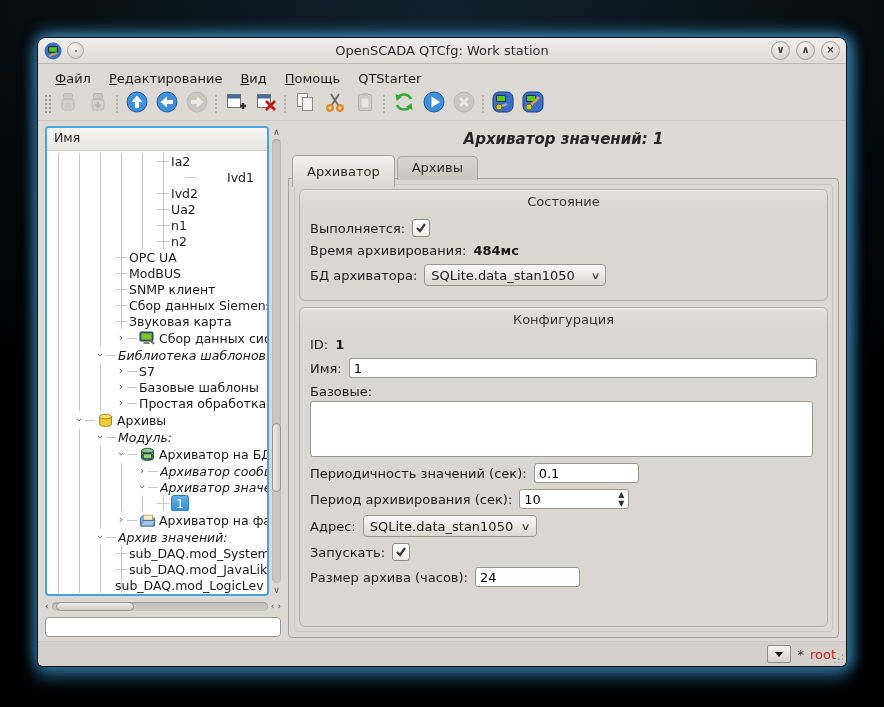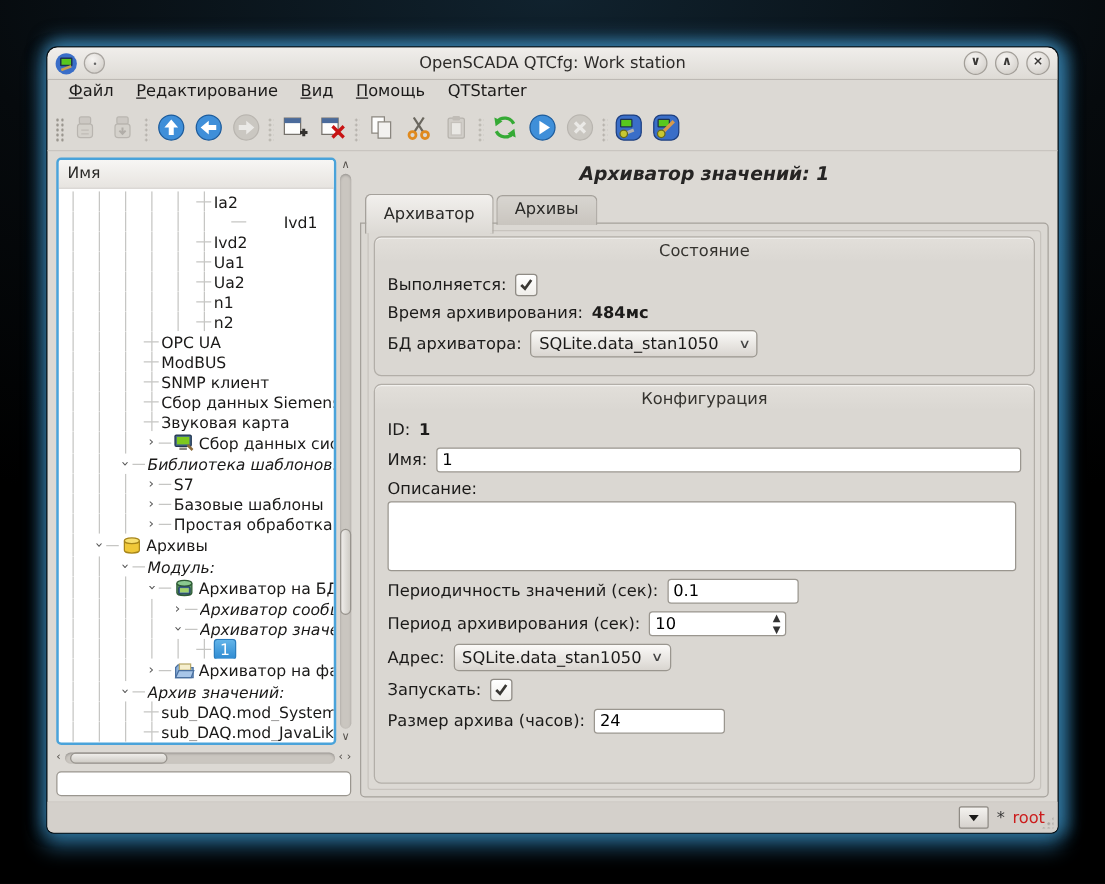--- a/index.html
+++ b/index.html
@@ -24,21 +24,21 @@
     background:radial-gradient(circle at 40% 30%,#f6f4f2,#cdc9c3);
     border:1px solid #a9a5a0;display:flex;align-items:center;justify-content:center;}
   .stickybtn .dot{width:2px;height:2px;background:#666;border-radius:50%;}
   .wtitle{position:absolute;left:0;right:0;text-align:center;font-size:13px;color:#2e2c2a;}
   .winbtns{margin-left:auto;display:flex;gap:6px;z-index:2;}
   .wbtn{width:17px;height:17px;border-radius:50%;
     background:radial-gradient(circle at 40% 30%,#f8f6f4,#ccc8c2);
     border:1px solid #a29e98;color:#3a3836;font-size:10px;line-height:15px;
     text-align:center;font-weight:bold;}
   
-  .menubar{height:24px;flex:none;display:flex;align-items:flex-start;padding:0 8px;font-size:13px;color:#1c1b1a;}
+  .menubar{height:24px;flex:none;display:flex;align-items:flex-end;padding:0 8px;font-size:13px;color:#1c1b1a;}
   .menuitem{padding:2px 9px;border-radius:3px;}
   .menuitem u{text-decoration:underline;}
   
   .toolbar{height:32px;flex:none;display:flex;align-items:center;padding:0 4px;
     border-bottom:1px solid #c9c5c0;}
   .thandle{width:7px;height:20px;margin:0 2px;
     background-image:radial-gradient(circle,#9a968f 1px,transparent 1.2px);
     background-size:4px 4px;}
   .tsep{width:5px;height:20px;margin:0 2px;
     background-image:radial-gradient(circle,#b3afa8 .8px,transparent 1px);
@@ -318,31 +318,20 @@
                 </div>
                 <div class="treerow" style="height: 16px;">
                   <i class="guide" style="left: 11px;"></i>
                   <i class="guide" style="left: 32px;"></i>
                   <i class="guide" style="left: 53px;"></i>
                   <i class="guide" style="left: 74px;"></i>
                   <i class="guide" style="left: 95px;"></i>
                   <i class="guide" style="left: 116px;"></i>
                   <span style="flex: 0 0 auto; width: 110px;"></span>
                   <span class="dash" style="width: 12px;"></span>
-                  <span class="tlabel">Ua1</span>
-                </div>
-                <div class="treerow" style="height: 16px;">
-                  <i class="guide" style="left: 11px;"></i>
-                  <i class="guide" style="left: 32px;"></i>
-                  <i class="guide" style="left: 53px;"></i>
-                  <i class="guide" style="left: 74px;"></i>
-                  <i class="guide" style="left: 95px;"></i>
-                  <i class="guide" style="left: 116px;"></i>
-                  <span style="flex: 0 0 auto; width: 110px;"></span>
-                  <span class="dash" style="width: 12px;"></span>
                   <span class="tlabel">Ua2</span>
                 </div>
                 <div class="treerow" style="height: 16px;">
                   <i class="guide" style="left: 11px;"></i>
                   <i class="guide" style="left: 32px;"></i>
                   <i class="guide" style="left: 53px;"></i>
                   <i class="guide" style="left: 74px;"></i>
                   <i class="guide" style="left: 95px;"></i>
                   <i class="guide" style="left: 116px;"></i>
                   <span style="flex: 0 0 auto; width: 110px;"></span>
@@ -625,21 +614,21 @@
               <div class="gtitle">Конфигурация</div>
               <div class="frow">
                 <label>ID:</label>
                 <span class="bval">1</span>
               </div>
               <div class="frow">
                 <label>Имя:</label>
                 <input class="ti full" value="1" style="">
               </div>
               <div class="frow" style="margin-bottom:2px;">
-                <label>Описание:</label>
+                <label>Базовые:</label>
               </div>
               <textarea class="ta" style=""></textarea>
               <div class="frow">
                 <label>Периодичность значений (сек):</label>
                 <input class="ti" style="width: 95px;" value="0.1">
               </div>
               <div class="frow">
                 <label>Период архивирования (сек):</label>
                 <span class="spin">
                   <input class="ti" style="width: 90px; padding-right: 14px;" value="10">

